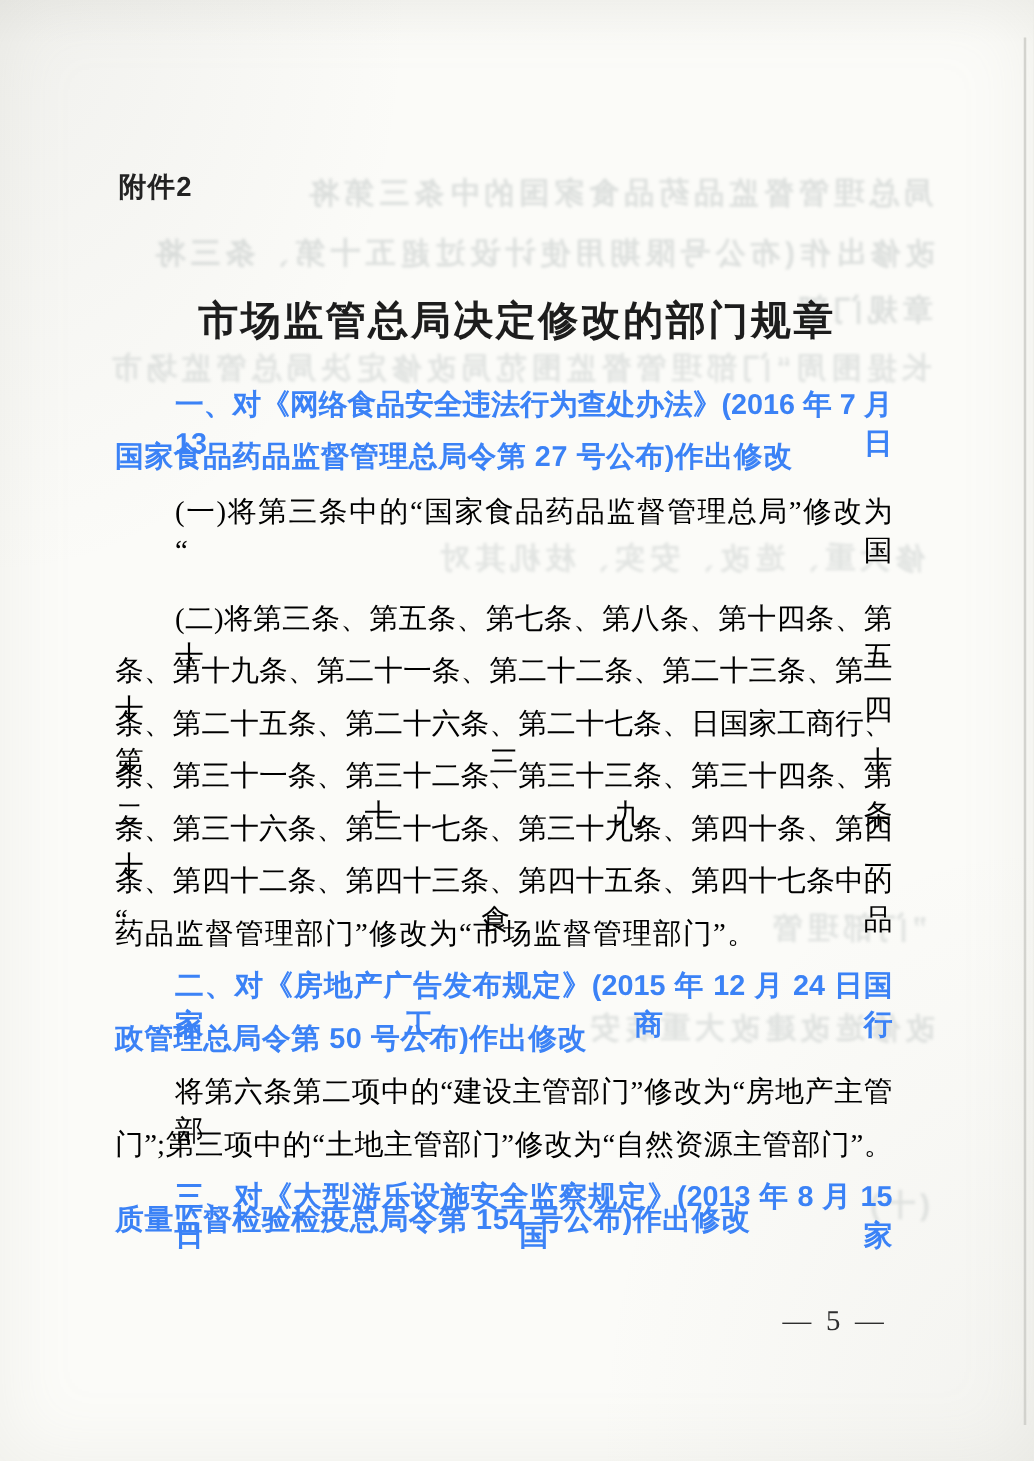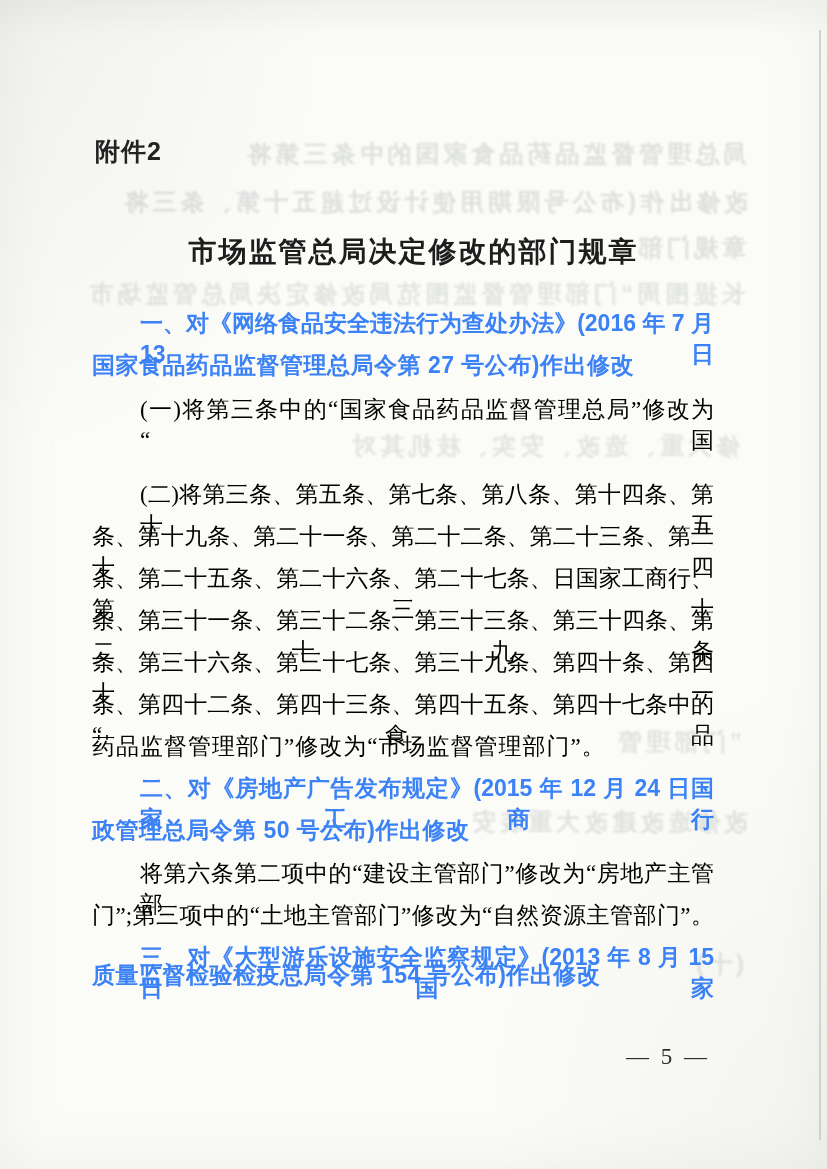--- a/index.html
+++ b/index.html
@@ -47,27 +47,27 @@
   .b2{top:232px;left:628px;width:118px;}
   .b3{top:278px;left:90px;width:655px;opacity:.26;}
   .b4{top:430px;left:322px;width:418px;opacity:.25;}
   .b5{top:726px;left:552px;width:190px;opacity:.27;}
   .b6{top:806px;left:428px;width:320px;opacity:.27;}
   .b7{top:948px;left:624px;width:120px;opacity:.25;}
   .bleed span{display:inline-block;overflow:hidden;max-width:100%;}
 
   .attachment-label{
     position:absolute;left:95px;top:135px;
-    font-size:25px;font-weight:600;color:#232323;
+    font-size:22px;font-weight:600;color:#232323;
     letter-spacing:1px;
   }
   .doc-title{
     position:absolute;left:0;top:214px;width:827px;
     text-align:center;
-    font-size:28px;font-weight:700;color:#1d1d1d;
+    font-size:32px;font-weight:700;color:#1d1d1d;
     letter-spacing:2px;
   }
   .line{
     position:absolute;
     left:92px;width:622px;
     font-size:23px;
     white-space:nowrap;
     color:#000000;
     font-family:"Liberation Serif","DejaVu Serif",serif;
     font-weight:400;

